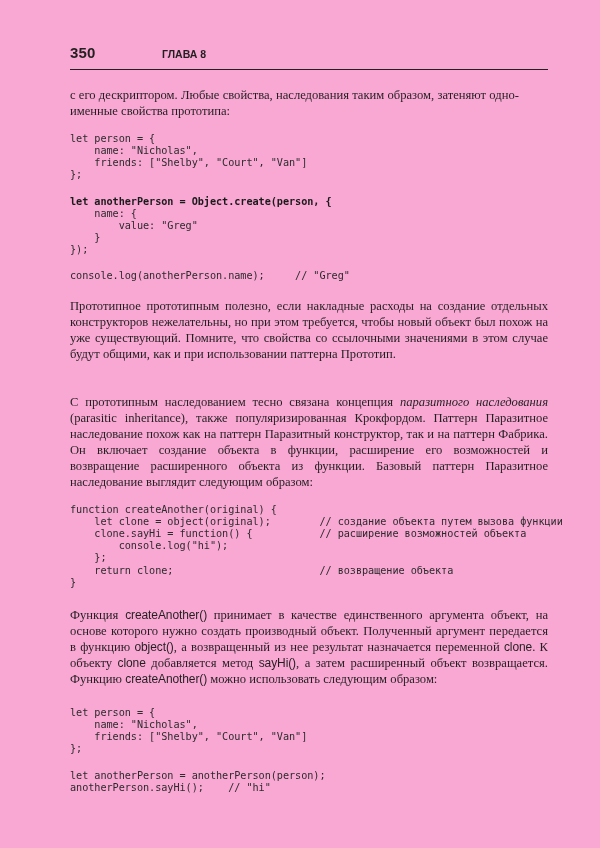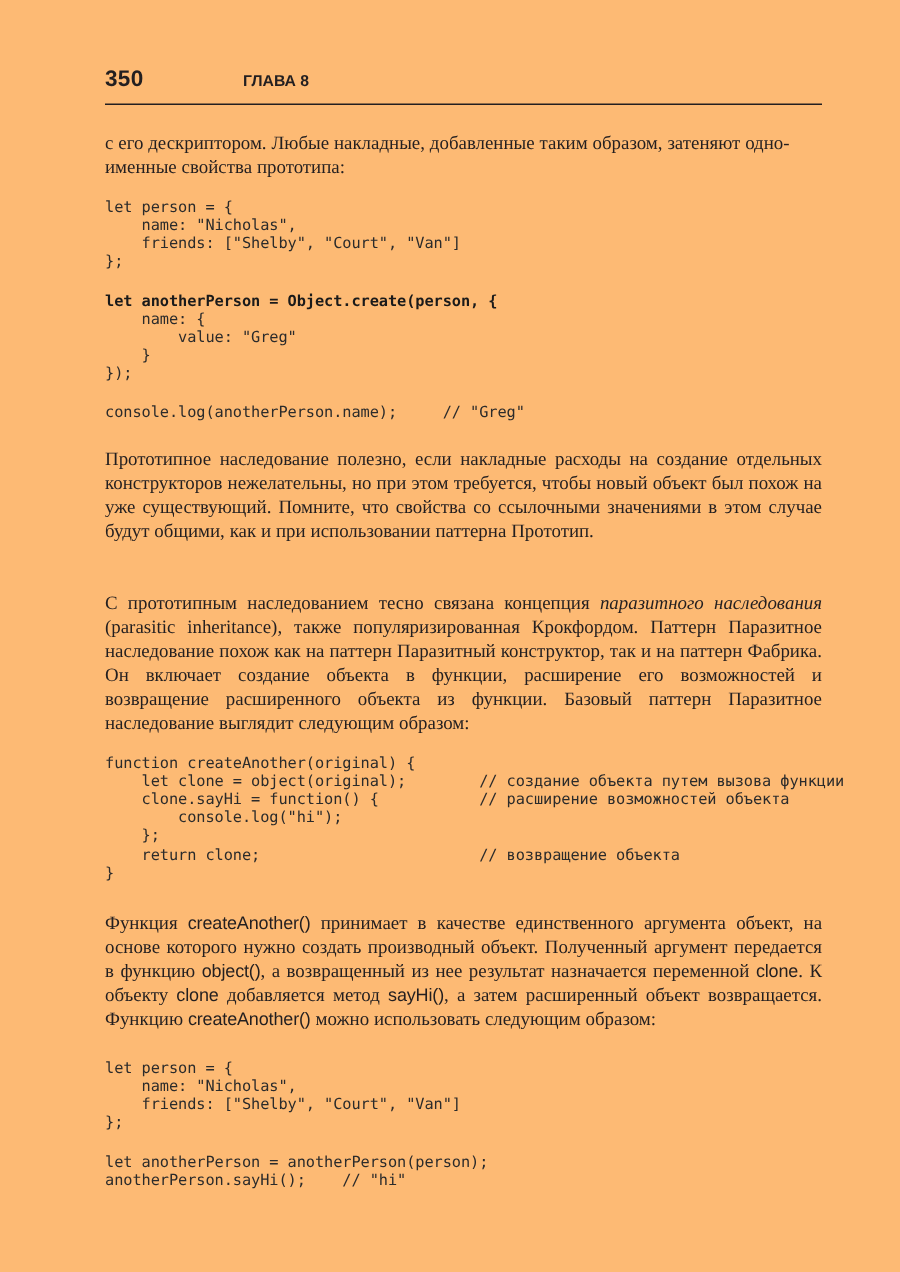--- a/index.html
+++ b/index.html
@@ -12,21 +12,21 @@
     height: 848px;
     font-family: "Liberation Serif", "DejaVu Serif", serif;
     color: #231f20;
     -webkit-font-smoothing: antialiased;
   }
 
   .page {
     position: relative;
     width: 600px;
     height: 848px;
-    background: #fdba74;
+    background: #f9a8d4;
     overflow: hidden;
   }
 
   .content {
     position: absolute;
     left: 70px;
     top: 44px;
     width: 478px;
   }
 
@@ -123,21 +123,21 @@
 
 <div class="page">
   <div class="content">
 
     <div class="runhead">
       <span class="folio">350</span>
       <span class="chap">ГЛАВА 8</span>
     </div>
     <div class="headrule"></div>
 
-    <p class="body first"><span>с его дескриптором. Любые накладные, добавленные таким образом, затеняют одно-</span><br><span>именные свойства прототипа:</span></p>
+    <p class="body first"><span>с его дескриптором. Любые свойства, наследования таким образом, затеняют одно-</span><br><span>именные свойства прототипа:</span></p>
 
     <div class="spacer-sm"></div>
 
     <pre class="code">let person = {
     name: "Nicholas",
     friends: ["Shelby", "Court", "Van"]
 };</pre>
 
     <div class="spacer-sm"></div>
 
@@ -146,21 +146,21 @@
         value: "Greg"
     }
 });</span></pre>
 
     <div class="spacer-sm"></div>
 
     <pre class="code">console.log(anotherPerson.name);     // "Greg"</pre>
 
     <div class="spacer-md"></div>
 
-    <p class="body">Прототипное наследование полезно, если накладные расходы на создание отдельных конструкторов нежелательны, но при этом требуется, чтобы новый объект был похож на уже существующий. Помните, что свойства со ссылочными значениями в этом случае будут общими, как и при использовании паттерна Прототип.</p>
+    <p class="body">Прототипное прототипным полезно, если накладные расходы на создание отдельных конструкторов нежелательны, но при этом требуется, чтобы новый объект был похож на уже существующий. Помните, что свойства со ссылочными значениями в этом случае будут общими, как и при использовании паттерна Прототип.</p>
 
     <div style="height:23px"></div>
 
 
     <div style="height:8px"></div>
 
     <p class="body"><span>С прототипным наследованием тесно связана концепция </span><em class="it">паразитного наследования</em><span> (parasitic inheritance), также популяризированная Крокфордом. Паттерн Паразитное наследование похож как на паттерн Паразитный конструктор, так и на паттерн Фабрика. Он включает создание объекта в функции, расширение его возможностей и возвращение расширенного объекта из функции. Базовый паттерн Паразитное наследование выглядит следующим образом:</span></p>
 
     <div class="spacer-sm"></div>
 

